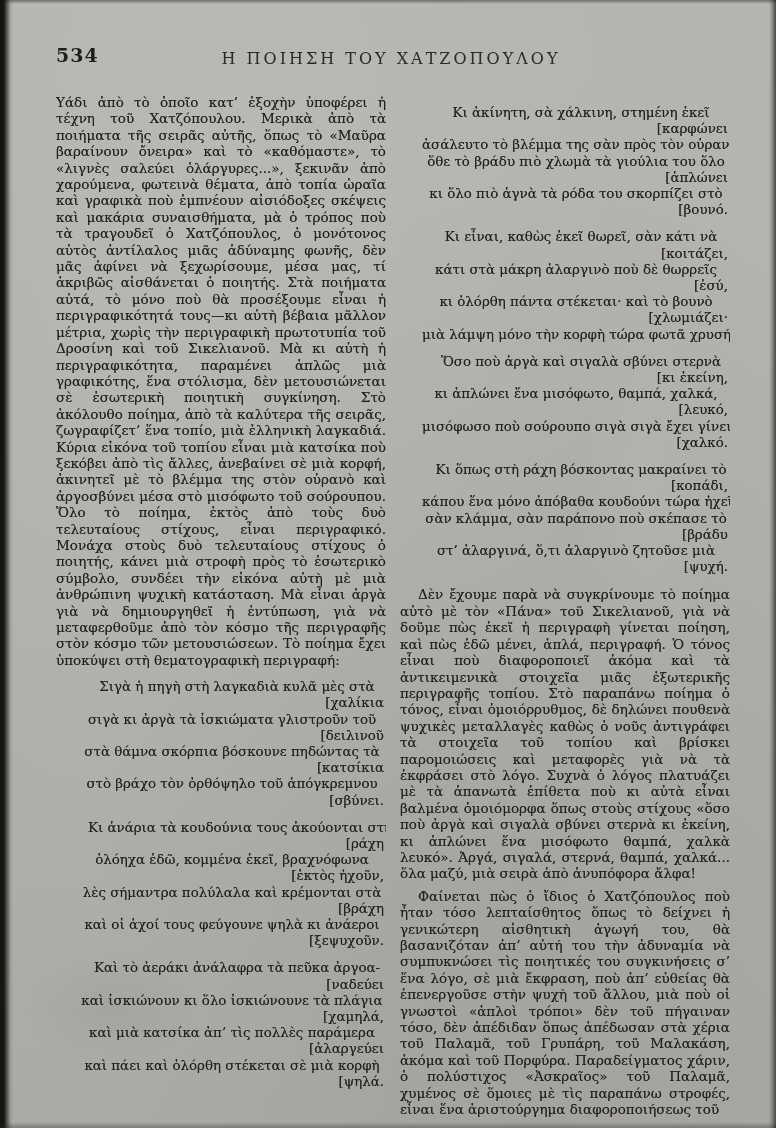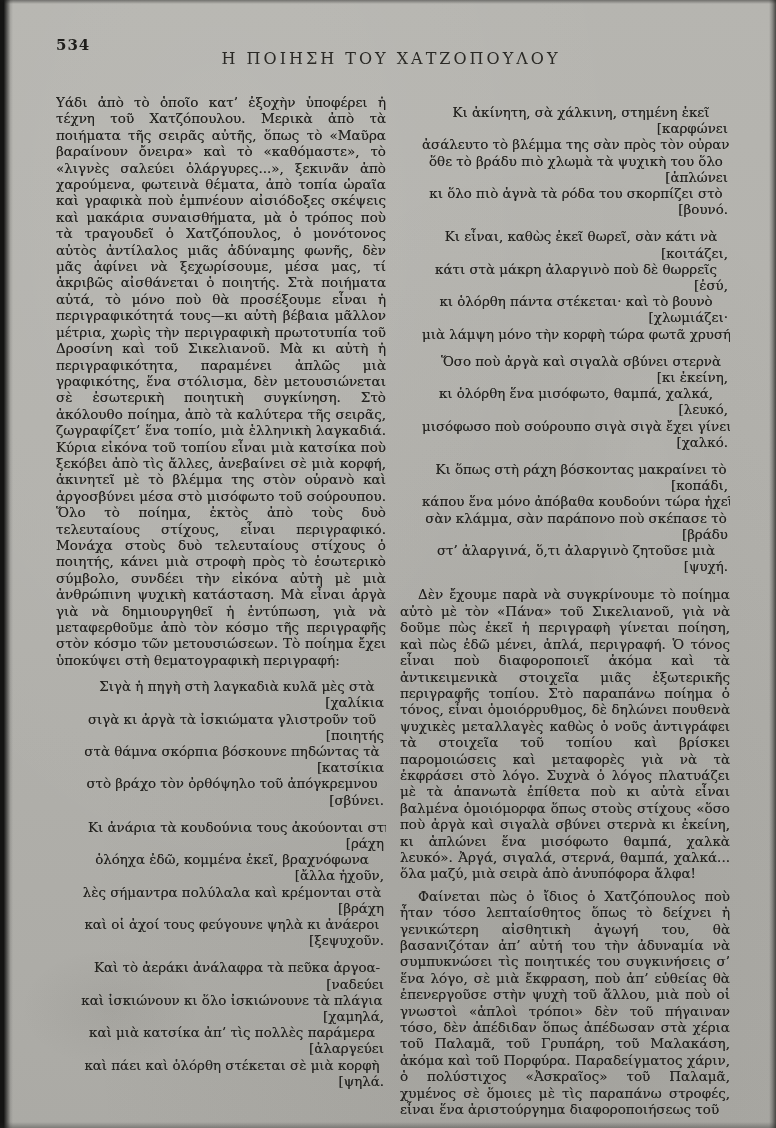--- a/index.html
+++ b/index.html
@@ -22,22 +22,22 @@
   .edge-top{position:absolute;left:0;top:0;width:100%;height:4px;
     background:linear-gradient(180deg,rgba(25,25,24,0.45),transparent);}
   .edge-bottom{position:absolute;left:0;bottom:0;width:100%;height:6px;
     background:linear-gradient(0deg,rgba(40,40,38,0.35),transparent);}
   .smudge1{position:absolute;left:20px;bottom:60px;width:180px;height:120px;
     background:radial-gradient(ellipse,rgba(70,68,62,0.07),transparent 70%);}
   .smudge2{position:absolute;right:60px;top:300px;width:140px;height:400px;
     background:radial-gradient(ellipse,rgba(255,255,255,0.05),transparent 70%);}
 
   .page-num{
-    position:absolute;left:56px;top:36px;
-    font-size:15px;font-weight:bold;letter-spacing:1px;color:#1f1e1b;
+    position:absolute;left:56px;top:44px;
+    font-size:19px;font-weight:bold;letter-spacing:1px;color:#1f1e1b;
   }
   .title{
     position:absolute;left:0;top:46px;width:100%;
     margin:3px;text-align:center;
     font-size:16px;font-weight:500;letter-spacing:3px;color:#2a2925;
   }
 
   .columns{
     position:absolute;left:56px;top:94px;width:674px;height:1026px;
     display:flex;gap:14px;overflow:hidden;
@@ -75,31 +75,31 @@
   <div class="page-num">534</div>
   <h1 class="title">Η ΠΟΙΗΣΗ ΤΟΥ ΧΑΤΖΟΠΟΥΛΟΥ</h1>
 
   <div class="columns">
     <div class="col">
         <p class="para">Υάδι ἀπὸ τὸ ὁποῖο κατ’ ἐξοχὴν ὑποφέρει ἡ τέχνη τοῦ Χατζόπουλου. Μερικὰ ἀπὸ τὰ ποιήματα τῆς σειρᾶς αὐτῆς, ὅπως τὸ «Μαῦρα βαραίνουν ὄνειρα» καὶ τὸ «καθόμαστε», τὸ «λιγνὲς σαλεύει ὁλάργυρες...», ξεκινᾶν ἀπὸ χαρούμενα, φωτεινὰ θέματα, ἀπὸ τοπία ὡραῖα καὶ γραφικὰ ποὺ ἐμπνέουν αἰσιόδοξες σκέψεις καὶ μακάρια συναισθήματα, μὰ ὁ τρόπος ποὺ τὰ τραγουδεῖ ὁ Χατζόπουλος, ὁ μονότονος αὐτὸς ἀντίλαλος μιᾶς ἀδύναμης φωνῆς, δὲν μᾶς ἀφίνει νὰ ξεχωρίσουμε, μέσα μας, τί ἀκριβῶς αἰσθάνεται ὁ ποιητής. Στὰ ποιήματα αὐτά, τὸ μόνο ποὺ θὰ προσέξουμε εἶναι ἡ περιγραφικότητά τους—κι αὐτὴ βέβαια μᾶλλον μέτρια, χωρὶς τὴν περιγραφικὴ πρωτοτυπία τοῦ Δροσίνη καὶ τοῦ Σικελιανοῦ. Μὰ κι αὐτὴ ἡ περιγραφικότητα, παραμένει ἁπλῶς μιὰ γραφικότης, ἕνα στόλισμα, δὲν μετουσιώνεται σὲ ἐσωτερικὴ ποιητικὴ συγκίνηση. Στὸ ἀκόλουθο ποίημα, ἀπὸ τὰ καλύτερα τῆς σειρᾶς, ζωγραφίζετ’ ἕνα τοπίο, μιὰ ἑλληνικὴ λαγκαδιά. Κύρια εἰκόνα τοῦ τοπίου εἶναι μιὰ κατσίκα ποὺ ξεκόβει ἀπὸ τὶς ἄλλες, ἀνεβαίνει σὲ μιὰ κορφή, ἀκινητεῖ μὲ τὸ βλέμμα της στὸν οὐρανὸ καὶ ἀργοσβύνει μέσα στὸ μισόφωτο τοῦ σούρουπου. Ὅλο τὸ ποίημα, ἐκτὸς ἀπὸ τοὺς δυὸ τελευταίους στίχους, εἶναι περιγραφικό. Μονάχα στοὺς δυὸ τελευταίους στίχους ὁ ποιητής, κάνει μιὰ στροφὴ πρὸς τὸ ἐσωτερικὸ σύμβολο, συνδέει τὴν εἰκόνα αὐτὴ μὲ μιὰ ἀνθρώπινη ψυχικὴ κατάσταση. Μὰ εἶναι ἀργὰ γιὰ νὰ δημιουργηθεῖ ἡ ἐντύπωση, γιὰ νὰ μεταφερθοῦμε ἀπὸ τὸν κόσμο τῆς περιγραφῆς στὸν κόσμο τῶν μετουσιώσεων. Τὸ ποίημα ἔχει ὑποκύψει στὴ θεματογραφικὴ περιγραφή:</p>
         <div class="stanza">
           <div class="verse">Σιγὰ ἡ πηγὴ στὴ λαγκαδιὰ κυλᾶ μὲς στὰ</div>
           <div class="verse-cont">[χαλίκια</div>
           <div class="verse">σιγὰ κι ἀργὰ τὰ ἰσκιώματα γλιστροῦν τοῦ</div>
-          <div class="verse-cont">[ποιητής</div>
+          <div class="verse-cont">[δειλινοῦ</div>
           <div class="verse">στὰ θάμνα σκόρπια βόσκουνε πηδώντας τὰ</div>
           <div class="verse-cont">[κατσίκια</div>
           <div class="verse">στὸ βράχο τὸν ὀρθόψηλο τοῦ ἀπόγκρεμνου</div>
           <div class="verse-cont">[σβύνει.</div>
         </div>
         <div class="stanza">
           <div class="verse">Κι ἀνάρια τὰ κουδούνια τους ἀκούονται στὴ</div>
           <div class="verse-cont">[ράχη</div>
           <div class="verse">ὁλόηχα ἐδῶ, κομμένα ἐκεῖ, βραχνόφωνα</div>
-          <div class="verse-cont">[ἄλλα ἠχοῦν,</div>
+          <div class="verse-cont">[ἐκτὸς ἠχοῦν,</div>
           <div class="verse">λὲς σήμαντρα πολύλαλα καὶ κρέμονται στὰ</div>
           <div class="verse-cont">[βράχη</div>
           <div class="verse">καὶ οἱ ἀχοί τους φεύγουνε ψηλὰ κι ἀνάεροι</div>
           <div class="verse-cont">[ξεψυχοῦν.</div>
         </div>
         <div class="stanza">
           <div class="verse">Καὶ τὸ ἀεράκι ἀνάλαφρα τὰ πεῦκα ἀργοα-</div>
           <div class="verse-cont">[ναδεύει</div>
           <div class="verse">καὶ ἰσκιώνουν κι ὅλο ἰσκιώνουνε τὰ πλάγια</div>
           <div class="verse-cont">[χαμηλά,</div>
@@ -107,38 +107,38 @@
           <div class="verse-cont">[ἀλαργεύει</div>
           <div class="verse">καὶ πάει καὶ ὁλόρθη στέκεται σὲ μιὰ κορφὴ</div>
           <div class="verse-cont">[ψηλά.</div>
         </div>
       </div>
     <div class="col">
         <div class="stanza">
           <div class="verse">Κι ἀκίνητη, σὰ χάλκινη, στημένη ἐκεῖ</div>
           <div class="verse-cont">[καρφώνει</div>
           <div class="verse">ἀσάλευτο τὸ βλέμμα της σὰν πρὸς τὸν οὐρανό,</div>
-          <div class="verse">ὅθε τὸ βράδυ πιὸ χλωμὰ τὰ ψυχικὴ του ὅλο</div>
+          <div class="verse">ὅθε τὸ βράδυ πιὸ χλωμὰ τὰ γιούλια του ὅλο</div>
           <div class="verse-cont">[ἁπλώνει</div>
           <div class="verse">κι ὅλο πιὸ ἁγνὰ τὰ ρόδα του σκορπίζει στὸ</div>
           <div class="verse-cont">[βουνό.</div>
         </div>
         <div class="stanza">
           <div class="verse">Κι εἶναι, καθὼς ἐκεῖ θωρεῖ, σὰν κάτι νὰ</div>
           <div class="verse-cont">[κοιτάζει,</div>
           <div class="verse">κάτι στὰ μάκρη ἀλαργινὸ ποὺ δὲ θωρρεῖς</div>
           <div class="verse-cont">[ἐσύ,</div>
           <div class="verse">κι ὁλόρθη πάντα στέκεται· καὶ τὸ βουνὸ</div>
           <div class="verse-cont">[χλωμιάζει·</div>
           <div class="verse">μιὰ λάμψη μόνο τὴν κορφὴ τώρα φωτᾶ χρυσή.</div>
         </div>
         <div class="stanza">
           <div class="verse">Ὅσο ποὺ ἀργὰ καὶ σιγαλὰ σβύνει στερνὰ</div>
           <div class="verse-cont">[κι ἐκείνη,</div>
-          <div class="verse">κι ὁλόρθη ἕνα μισόφωτο, θαμπά, χαλκά,</div>
+          <div class="verse">κι ἁπλώνει ἕνα μισόφωτο, θαμπά, χαλκά,</div>
           <div class="verse-cont">[λευκό,</div>
           <div class="verse">μισόφωσο ποὺ σούρουπο σιγὰ σιγὰ ἔχει γίνει,</div>
           <div class="verse-cont">[χαλκό.</div>
         </div>
         <div class="stanza">
           <div class="verse">Κι ὅπως στὴ ράχη βόσκοντας μακραίνει τὸ</div>
           <div class="verse-cont">[κοπάδι,</div>
           <div class="verse">κάπου ἕνα μόνο ἀπόβαθα κουδούνι τώρα ἠχεῖ</div>
           <div class="verse">σὰν κλάμμα, σὰν παράπονο ποὺ σκέπασε τὸ</div>
           <div class="verse-cont">[βράδυ</div>

